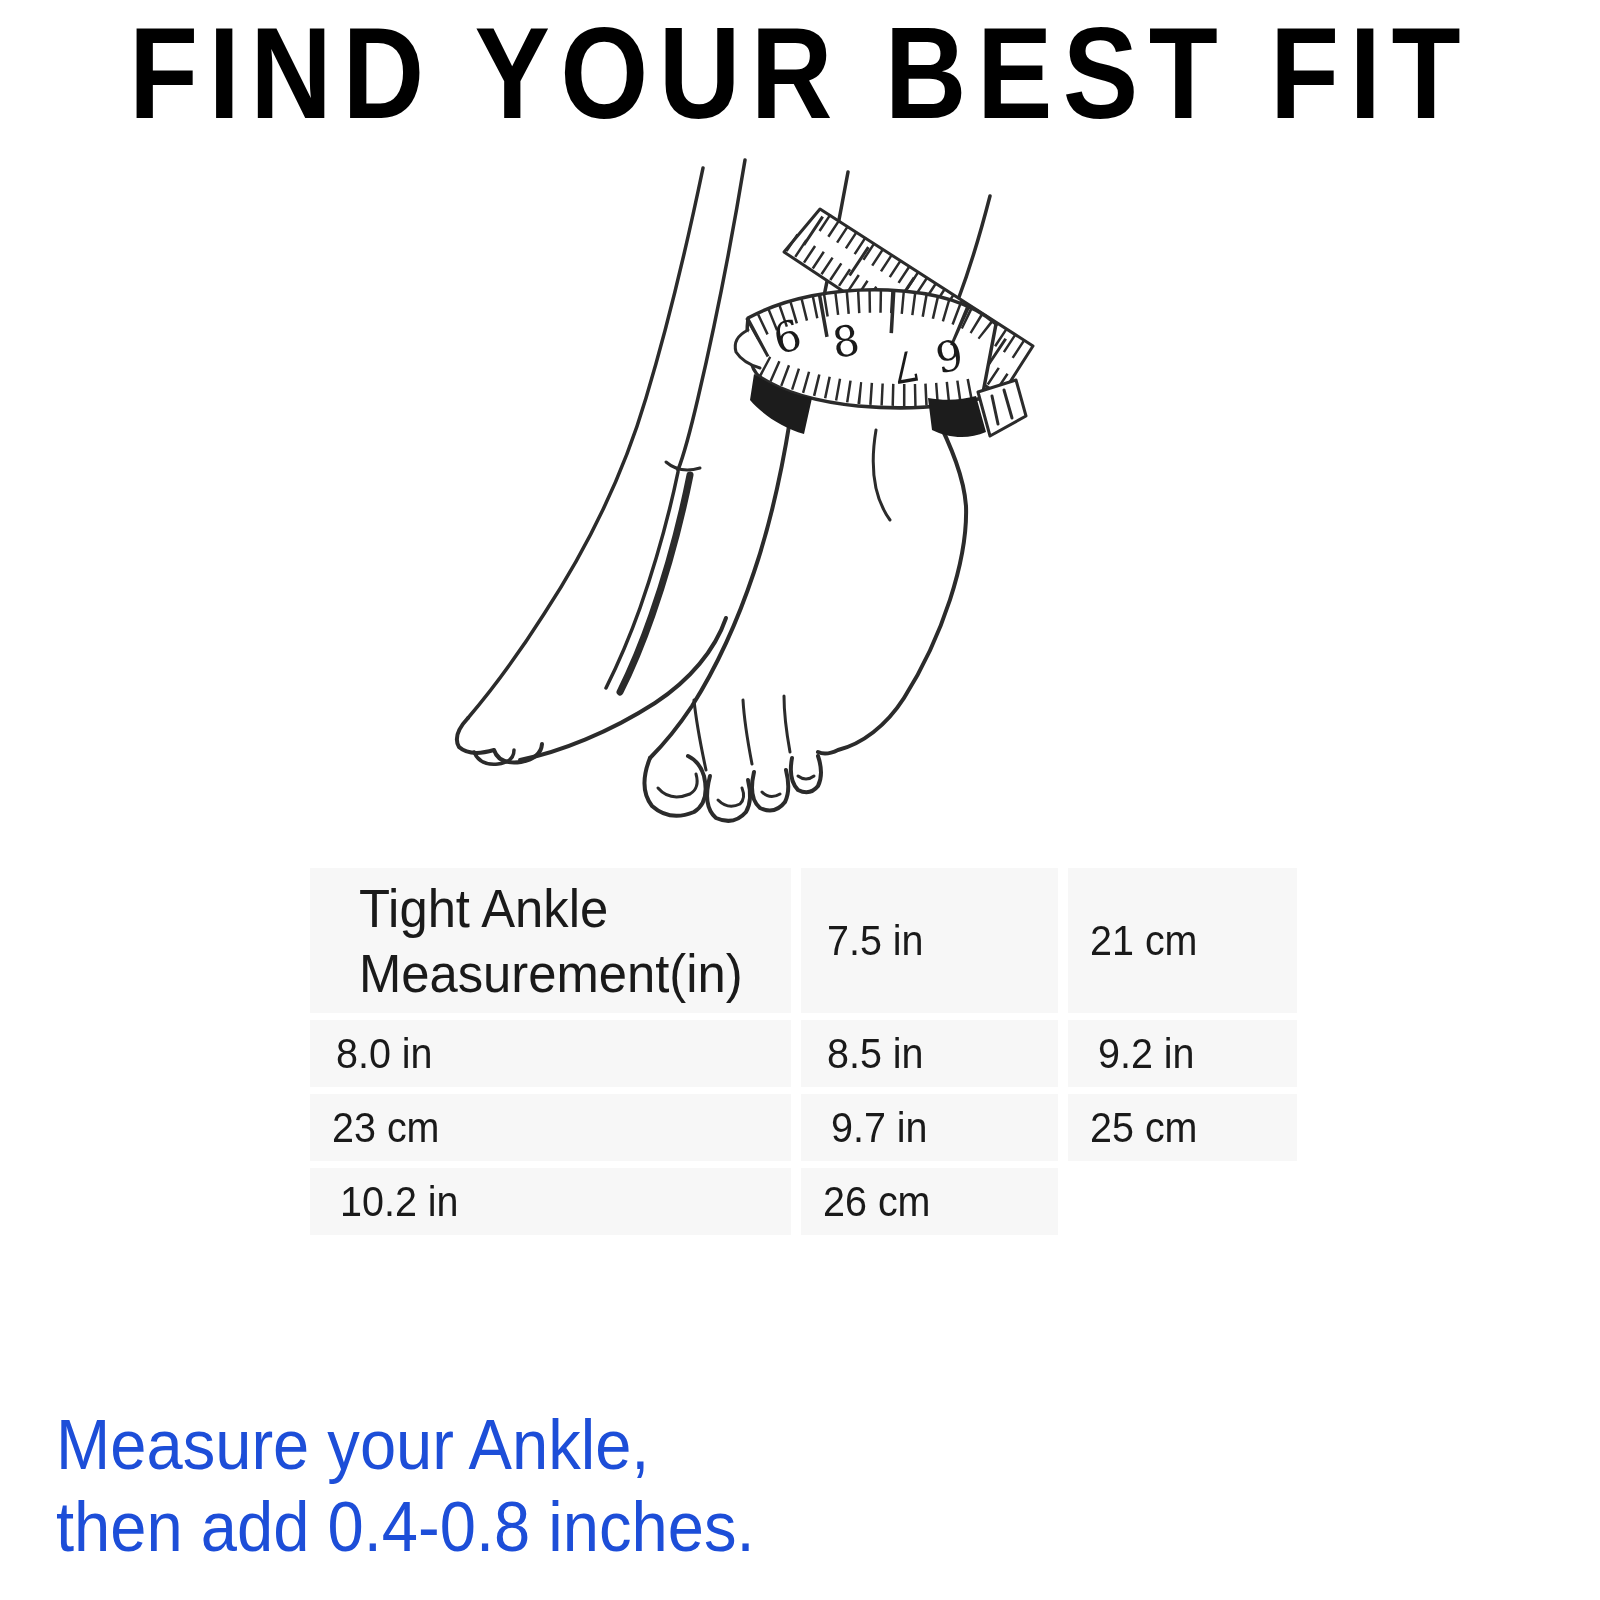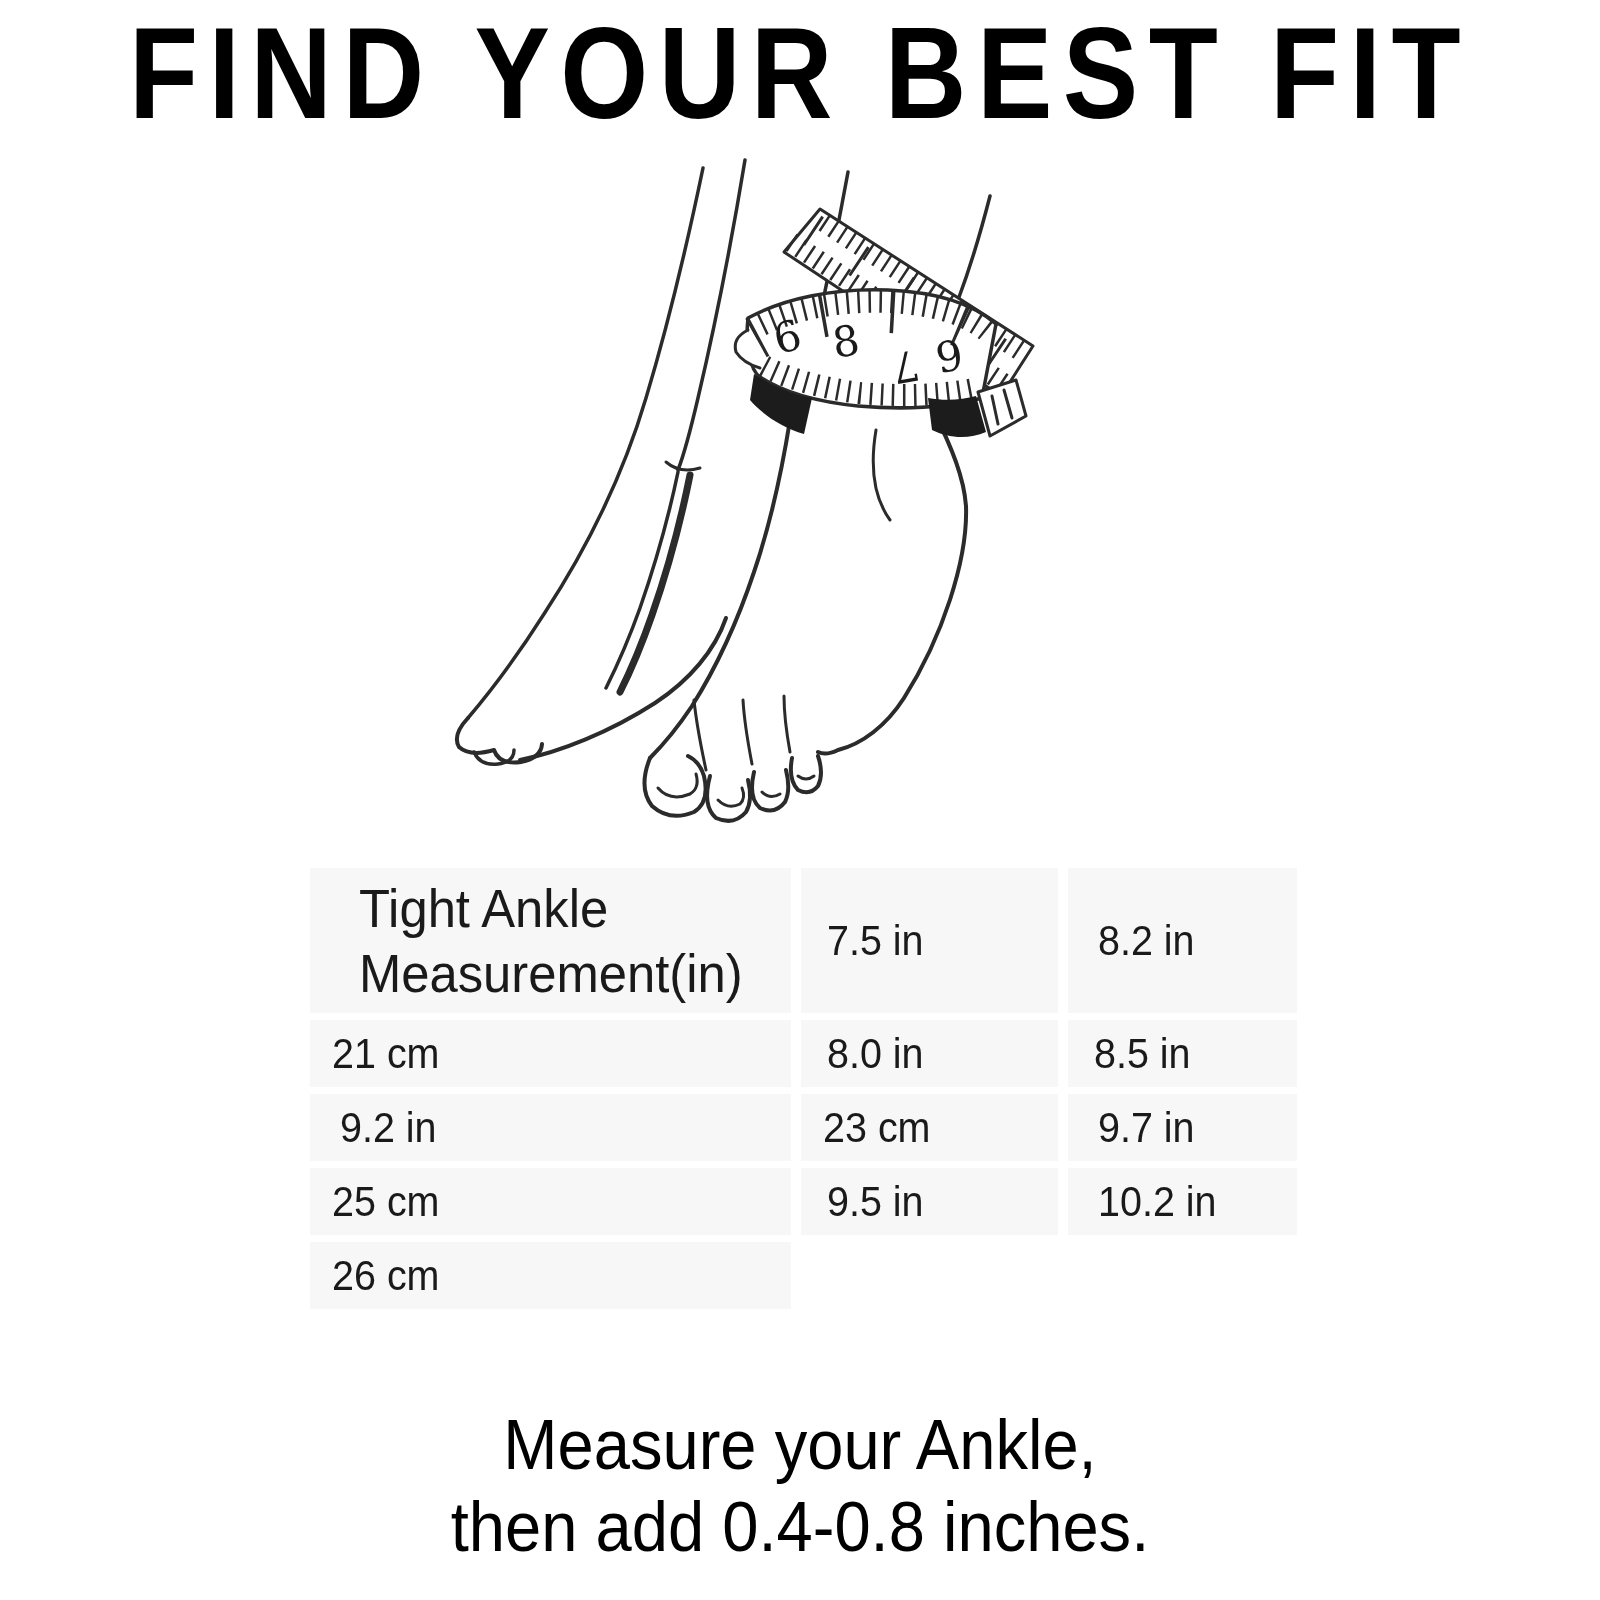--- a/index.html
+++ b/index.html
@@ -23,22 +23,22 @@
   .cell .ct{display:inline-block;transform:scaleX(0.94);transform-origin:left center;
             white-space:pre-wrap;}
   .cell.c1{padding-left:26px;}
   .cell.c2{padding-left:30px;}
   .cell.c3{padding-left:22px;align-items:center;}
   .cell.header{font-size:54px;line-height:1.2;}
   .cell.header.h1{padding-left:25px;justify-content:center;}
   .cell.header.h23{grid-column:2/4;padding-left:45px;}
 
   
-  .footer{position:absolute;left:0;right:0;top:1404px;text-align:center;
-          color:#000000;font-size:70px;line-height:82px;}
+  .footer{position:absolute;left:0;right:0;top:1404px;
+          color:#1d4ed8;font-size:70px;line-height:82px;}
   .footer div{transform:scaleX(0.93);white-space:nowrap;}
 </style>
 </head>
 <body>
 
 <div class="page">
 
   <h1 class="title">FIND YOUR BEST FIT</h1>
 
   <svg class="illus" viewBox="0 0 1600 1600" fill="none" stroke="#2b2b2b" stroke-width="3.5" stroke-linecap="round" stroke-linejoin="round">
@@ -111,23 +111,20 @@
 
   <div class="size-table">
     <div class="cell header h1">
       <span class="ct">Tight Ankle
 Measurement(in)</span>
     </div>
 
     <div class="cell c1">
         <span class="ct">7.5 in</span>
       </div>
-    <div class="cell c2">
-        <span class="ct">8.2 in</span>
-      </div>
     <div class="cell c3">
         <span class="ct">21 cm</span>
       </div>
 
     <div class="cell c1">
         <span class="ct">8.0 in</span>
       </div>
 
     <div class="cell c1">
         <span class="ct">8.5 in</span>
@@ -139,23 +136,20 @@
         <span class="ct">23 cm</span>
       </div>
 
     <div class="cell c2">
         <span class="ct">9.7 in</span>
       </div>
     <div class="cell c3">
         <span class="ct">25 cm</span>
       </div>
 
-    <div class="cell c1">
-        <span class="ct">9.5 in</span>
-      </div>
     <div class="cell c2">
         <span class="ct">10.2 in</span>
       </div>
     <div class="cell c3">
         <span class="ct">26 cm</span>
       </div>
   </div>
 
   <div class="footer">
     <div>Measure your Ankle,</div>

